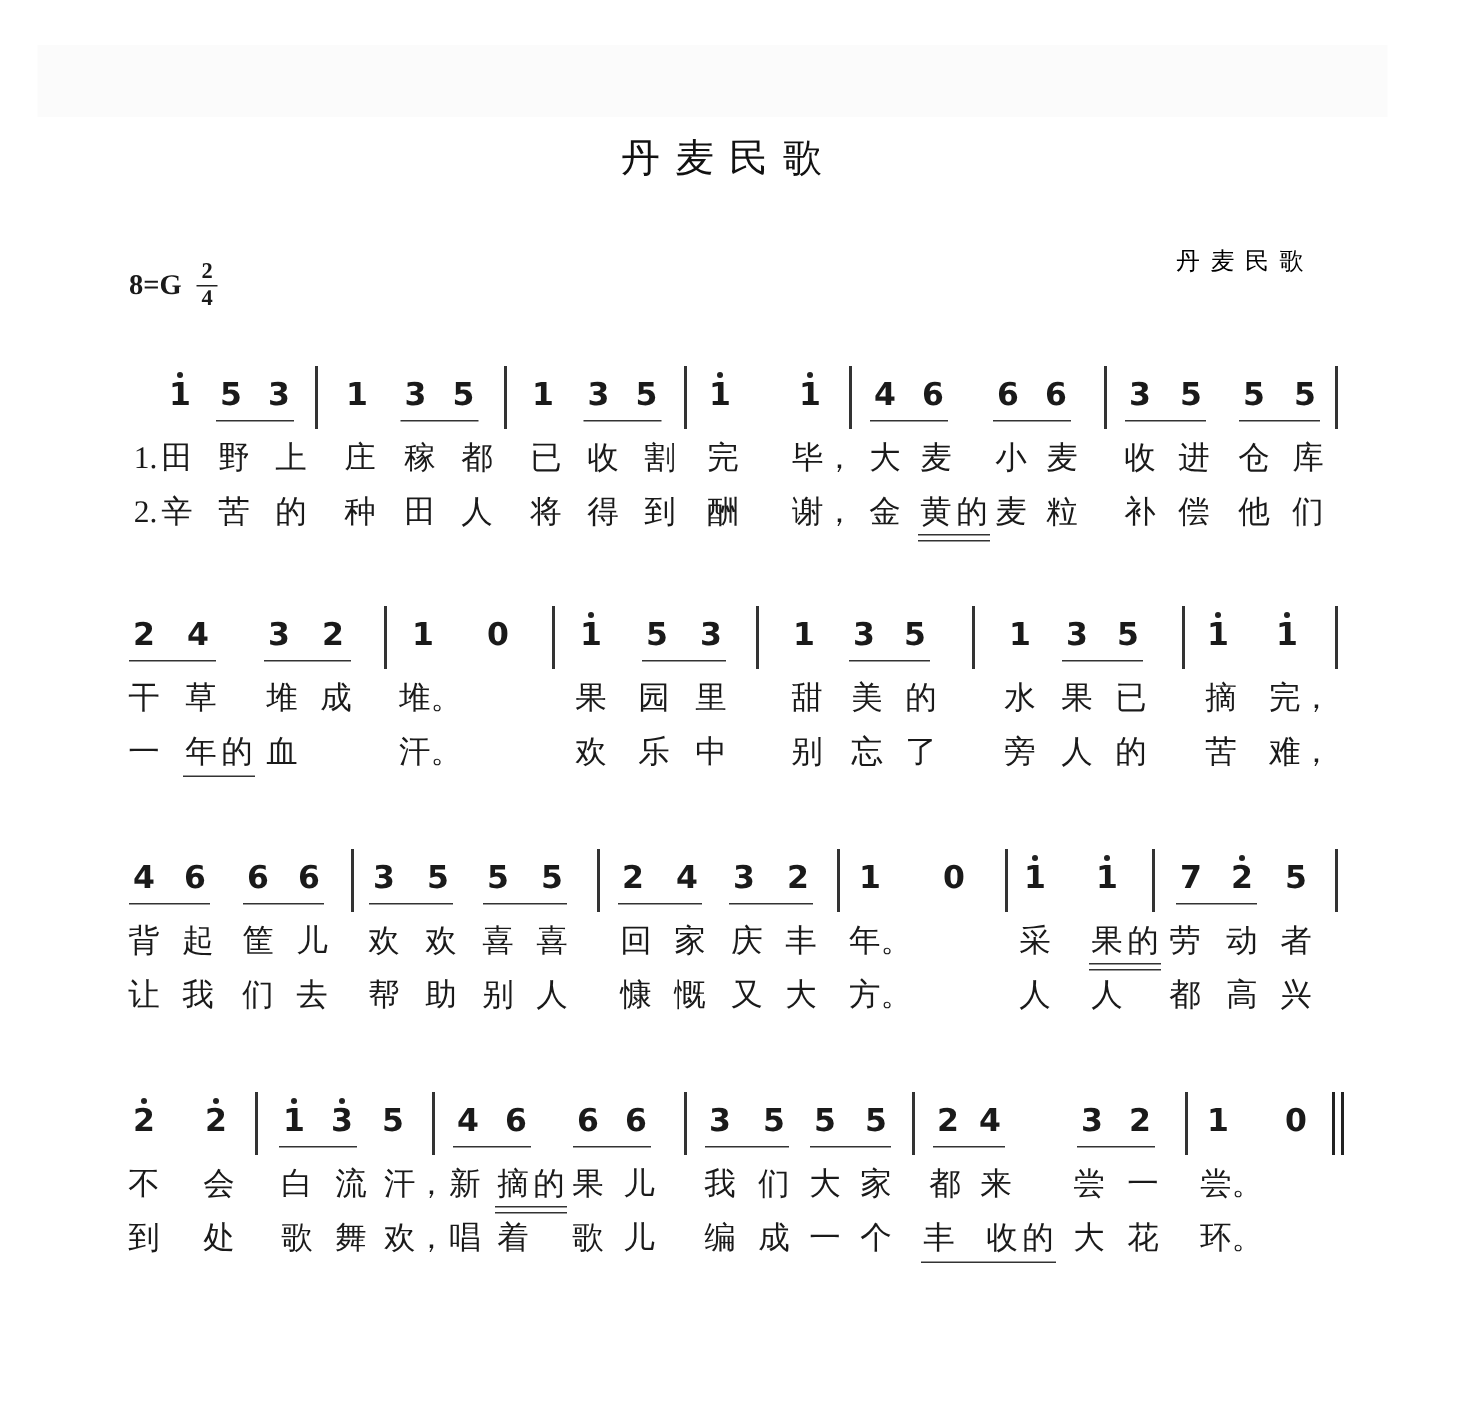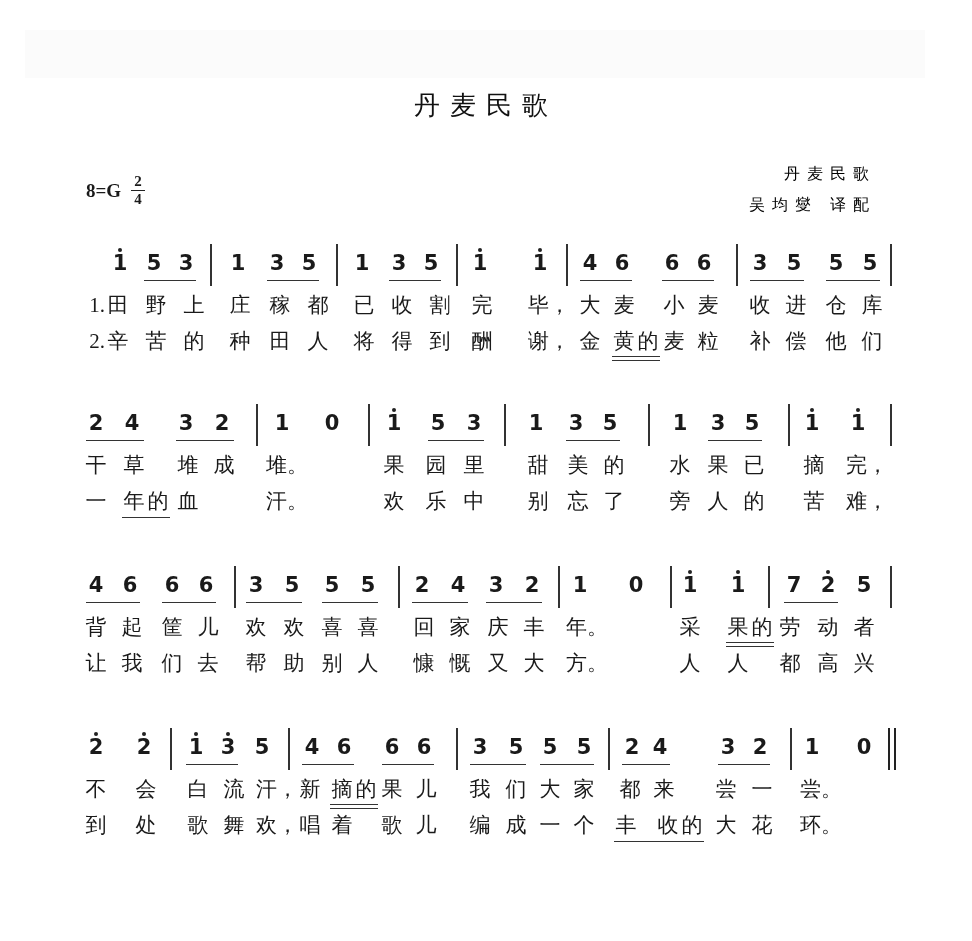--- a/index.html
+++ b/index.html
@@ -39,21 +39,20 @@
   <span>8=G</span>
   <span class="timesig">
     <span>2</span>
     <span class="bar"></span>
     <span>4</span>
   </span>
 </div>
 
 <div class="credits">
   <div>丹麦民歌</div>
-  <div>吴均燮 译配</div>
 </div>
 
 <div class="system" style="top:240px">
   <div class="notes">
     <span class="note" style="left:28px">1</span>
     <span class="dot-holder" style="position:absolute;left:36px;top:8px;width:4px;height:4px;border-radius:50%;background:#222"></span>
     <span class="note" style="left:62px">5</span>
     <span class="note" style="left:94px">3</span>
     <span class="beam" style="left:62px;width:52px"></span>
     <span class="barline" style="left:128px"></span>

